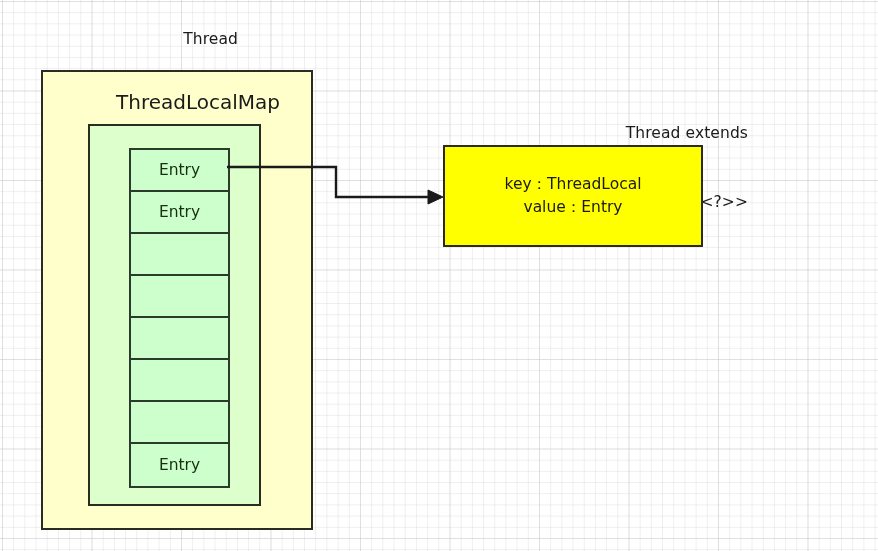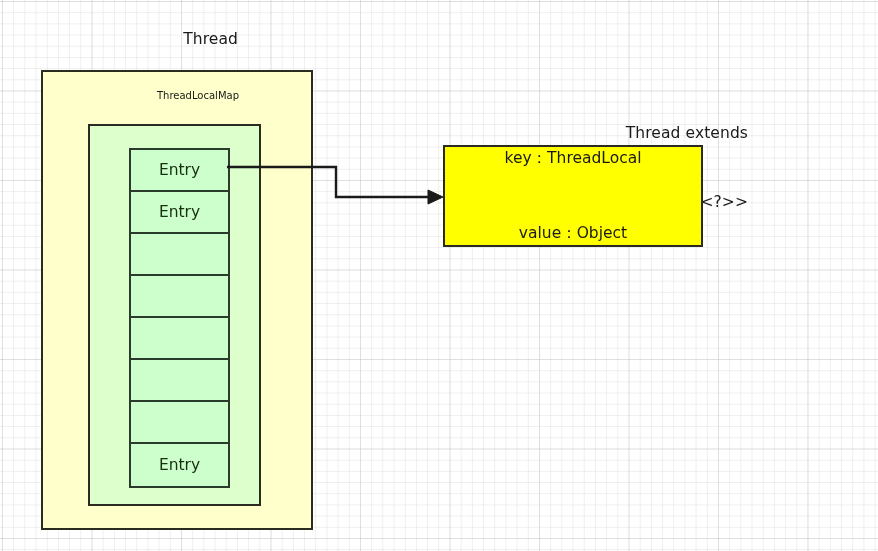--- a/index.html
+++ b/index.html
@@ -69,21 +69,21 @@
     border: 2px solid #2b2b22;
     box-sizing: border-box;
   }
 
   #threadlocalmap-title {
     position: absolute;
     left: 55px;
     top: 18px;
     width: 200px;
     text-align: center;
-    font-size: 10px;
+    font-size: 20px;
     color: #1a1a1a;
     white-space: nowrap;
   }
 
   
   #threadlocalmap-box {
     position: absolute;
     left: 45px;
     top: 52px;
     width: 173px;
@@ -138,21 +138,21 @@
     left: 443px;
     top: 145px;
     width: 260px;
     height: 102px;
     background-color: #ffff00;
     border: 2px solid #2b2b22;
     box-sizing: border-box;
     display: flex;
     flex-direction: column;
     align-items: center;
-    justify-content: space-between;
+    justify-content: center;
   }
   .entry-detail-line {
     font-size: 15.5px;
     color: #1a1a1a;
     line-height: 23px;
     white-space: pre;
   }
 </style>
 </head>
 <body>
@@ -204,16 +204,16 @@
     </div>
   </div>
 
   <svg id="entry-connector" viewBox="0 0 878 551" width="878" height="551">
     <path d="M 227 167 L 336 167 L 336 197 L 432 197" fill="none" stroke="#1a1a1a" stroke-width="2.4" stroke-linejoin="miter" stroke-linecap="butt"></path>
     <polygon points="443,197 428,190 428,204" fill="#1a1a1a" stroke="#1a1a1a" stroke-width="1"></polygon>
   </svg>
 
   <div id="entry-detail-box">
     <div class="entry-detail-line">key：ThreadLocal</div>
-    <div class="entry-detail-line">value：Object</div>
+    <div class="entry-detail-line">value：Entry</div>
   </div>
 
 </div>
 
 </body></html>

